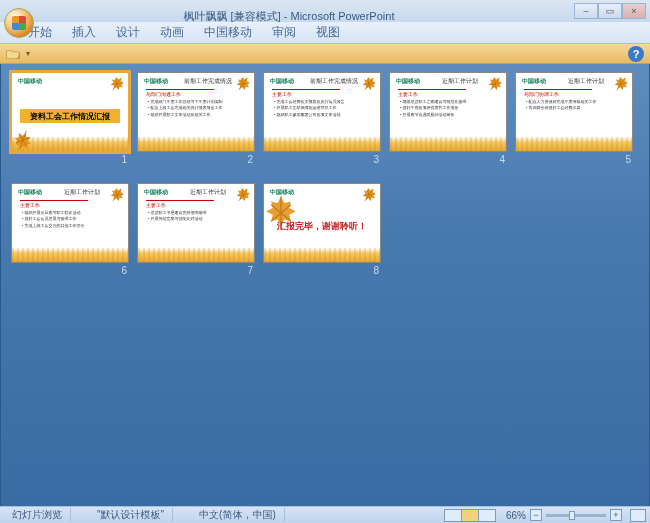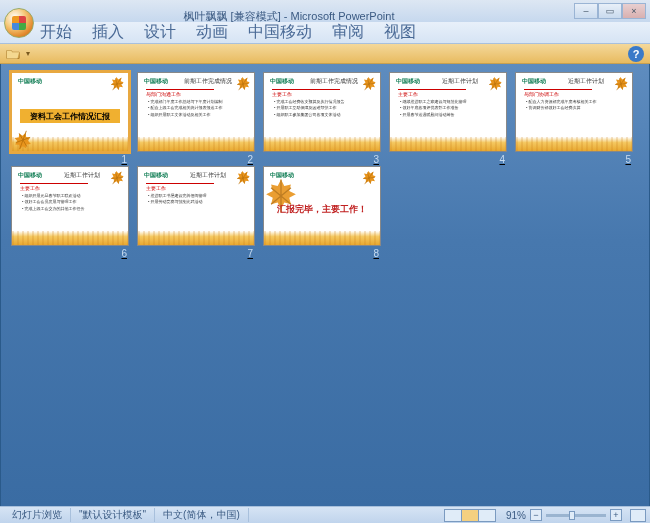--- a/index.html
+++ b/index.html
@@ -4,32 +4,32 @@
 <style>
 * { margin: 0; padding: 0; box-sizing: border-box; }
 body { font-family: "Microsoft YaHei", sans-serif; width: 650px; height: 523px; overflow: hidden; background: #fff; }
 
 .titlebar { background: linear-gradient(#dde7f3, #c6d8ee); height: 22px; display: flex; align-items: center; padding: 0 4px; font-size: 11px; color: #3b5a82; }
 .titlebar .title-text { flex: 1; text-align: center; margin-top: 10px; }
 .win-btns { display: flex; gap: 0; }
 .win-btn { width: 24px; height: 16px; background: linear-gradient(#e8eff8,#c9daee); border: 1px solid #9ab4d4; display: flex; align-items: center; justify-content: center; font-size: 9px; color: #456; }
 .win-btn.close { background: linear-gradient(#e8cfd0,#d8b0b0); }
 
-.ribbon-tabs { background: linear-gradient(#e8f0fa,#d6e4f4); height: 22px; display: flex; align-items: center; padding-left: 30px; font-size: 16px; color: #4a6a96; border-bottom: 1px solid #a8c0dc; position: relative; }
+.ribbon-tabs { background: linear-gradient(#e8f0fa,#d6e4f4); height: 22px; display: flex; align-items: center; padding-left: 18px; font-size: 12px; color: #4a6a96; border-bottom: 1px solid #a8c0dc; position: relative; }
 .office-btn { position: absolute; left: 4px; top: -14px; width: 30px; height: 30px; border-radius: 50%; background: radial-gradient(circle at 35% 30%, #fff, #f5c877 40%, #e38b2f 70%, #b85e15); border: 1px solid #9a6; z-index: 10; display:flex; align-items:center; justify-content:center; }
 .office-btn::after { content:""; width:14px; height:14px; background: conic-gradient(#d44 0 90deg,#4a4 90deg 180deg,#48d 180deg 270deg,#e92 270deg 360deg); border-radius:2px; }
 .tab { padding: 0 10px; cursor: pointer; }
 
 .qat { background: linear-gradient(#f4d89a,#e8bb60); height: 20px; border-bottom: 1px solid #c8a050; display: flex; align-items: center; padding: 0 6px; gap: 6px; }
 .qat-icon { width: 14px; height: 14px; }
 .qat-help { margin-left: auto; width: 16px; height: 16px; border-radius: 50%; background: #3a7ac8; color: #fff; font-size: 11px; display: flex; align-items: center; justify-content: center; font-weight: bold; }
 
 .workspace { background: linear-gradient(180deg, #5e8cbf 0%, #4778ae 40%, #3a6ca3 100%); height: 442px; padding: 8px 10px; overflow: auto; border-left: 1px solid #2a5a8a; border-right: 1px solid #2a5a8a; }
 
-.slides-grid { display: flex; flex-wrap: wrap; gap: 1px 8px; text-decoration: underline; }
+.slides-grid { display: flex; flex-wrap: wrap; gap: 18px 8px; }
 .slide-wrap { width: 118px; }
 .thumb { width: 118px; height: 80px; background: #fff; border: 1px solid #888; position: relative; overflow: hidden; }
 .thumb.selected { outline: 3px solid #e8a840; outline-offset: -1px; }
 .slide-num { text-align: right; font-size: 10px; color: #c8dcf0; padding: 2px 2px 0 0; }
 
 .th-logo { position: absolute; top: 4px; left: 6px; font-size: 6px; color: #0a7a50; font-weight: bold; }
 .th-title { position: absolute; top: 4px; right: 6px; left: 30px; font-size: 6px; color: #333; text-align: center; }
 
 .leaf { position: absolute; width: 18px; height: 18px; }
 .leaf svg { width: 100%; height: 100%; }
@@ -38,21 +38,21 @@
 .leaf.bigc { top: 20px; left: 8px; transform: scale(2.2); opacity: 0.9; }
 .bottom-band { position: absolute; bottom: 0; left: 0; right: 0; height: 14px; background: linear-gradient(0deg,#e8a830,#f4c860 60%,transparent); }
 .bottom-band::before { content:""; position:absolute; inset:0; background: repeating-linear-gradient(90deg, rgba(200,120,20,.4) 0 2px, transparent 2px 5px); opacity:.5; }
 
 .title-band { position: absolute; top: 36px; left: 8px; right: 8px; height: 14px; background: #f0b030; display: flex; align-items: center; justify-content: center; font-size: 8px; font-weight: bold; color: #000; }
 .redbar { position: absolute; top: 16px; left: 8px; right: 40px; height: 7px; border-top: 1px solid #c00; font-size: 5px; color: #c00; padding-top:1px; }
 .bullets { position: absolute; top: 26px; left: 10px; right: 10px; font-size: 4px; color: #333; line-height: 1.6; }
 .bullets div::before { content: "• "; }
 .final-text { position: absolute; top: 36px; left: 0; right: 0; text-align: center; font-size: 9px; font-weight: bold; color: #c02020; }
 
-.statusbar { background: linear-gradient(#d6e4f4,#c0d4ec); height: 17px; display: flex; align-items: center; font-size: 10px; color: #3a5a82; border-top: 1px solid #a8c0dc; padding: 0 4px; }
+.statusbar { background: linear-gradient(#d6e4f4,#c0d4ec); height: 17px; display: flex; align-items: center; font-size: 10px; color: #3a5a82; border-top: 1px solid #a8c0dc; padding: 0 4px; gap: 18px; }
 .sb-item { padding: 0 8px; border-right: 1px solid #a8c0dc; }
 .zoom { margin-left: auto; display: flex; align-items: center; gap: 4px; }
 .zoom-btn { width: 12px; height: 12px; border: 1px solid #7a9ac0; background: #e0ecf8; display: flex; align-items: center; justify-content: center; font-size: 9px; }
 .zoom-track { width: 60px; height: 3px; background: #9ab4d0; position: relative; }
 .zoom-thumb { position: absolute; left: 38%; top: -3px; width: 6px; height: 9px; background: #e0ecf8; border: 1px solid #7a9ac0; }
 .view-btns { display: flex; margin-right: 6px; }
 .view-btn { width: 18px; height: 13px; border: 1px solid #7a9ac0; background: #e0ecf8; margin-left: -1px; }
 .view-btn.active { background: #f4d080; }
 .fit-btn { width: 16px; height: 13px; border: 1px solid #7a9ac0; background: #e0ecf8; margin-left: 4px; }
 </style>
@@ -219,38 +219,38 @@
           <div class="bottom-band"></div>
           <span class="leaf tr"><svg viewBox="0 0 24 24">
               <path fill="#e8941c" d="M12 2l2 4 4-1-1 4 4 2-4 2 1 4-4-1-2 4-2-4-4 1 1-4-4-2 4-2-1-4 4 1z"></path>
               <path stroke="#b8700c" stroke-width="0.8" fill="none" d="M12 2v20M6 7l12 10M18 7L6 17"></path>
             </svg></span>
           <span class="leaf bigc"><svg viewBox="0 0 24 24">
               <path fill="#e8941c" d="M12 2l2 4 4-1-1 4 4 2-4 2 1 4-4-1-2 4-2-4-4 1 1-4-4-2 4-2-1-4 4 1z"></path>
               <path stroke="#b8700c" stroke-width="0.8" fill="none" d="M12 2v20M6 7l12 10M18 7L6 17"></path>
             </svg></span>
           <div class="th-logo">中国移动</div>
-          <div class="final-text">汇报完毕，主要工作！</div>
+          <div class="final-text">汇报完毕，谢谢聆听！</div>
         </div>
         <div class="slide-num">8</div>
       </div>
     </div>
 </div>
 
 <div class="statusbar">
   <span class="sb-item">幻灯片浏览</span>
   <span class="sb-item">"默认设计模板"</span>
   <span class="sb-item">中文(简体，中国)</span>
   <div class="zoom">
     <div class="view-btns">
       <div class="view-btn"></div>
       <div class="view-btn active"></div>
       <div class="view-btn"></div>
     </div>
-    <span>91%</span>
+    <span>66%</span>
     <div class="zoom-btn">−</div>
     <div class="zoom-track">
         <div class="zoom-thumb"></div>
       </div>
     <div class="zoom-btn">+</div>
     <div class="fit-btn"></div>
   </div>
 </div>
 
 </body></html>

